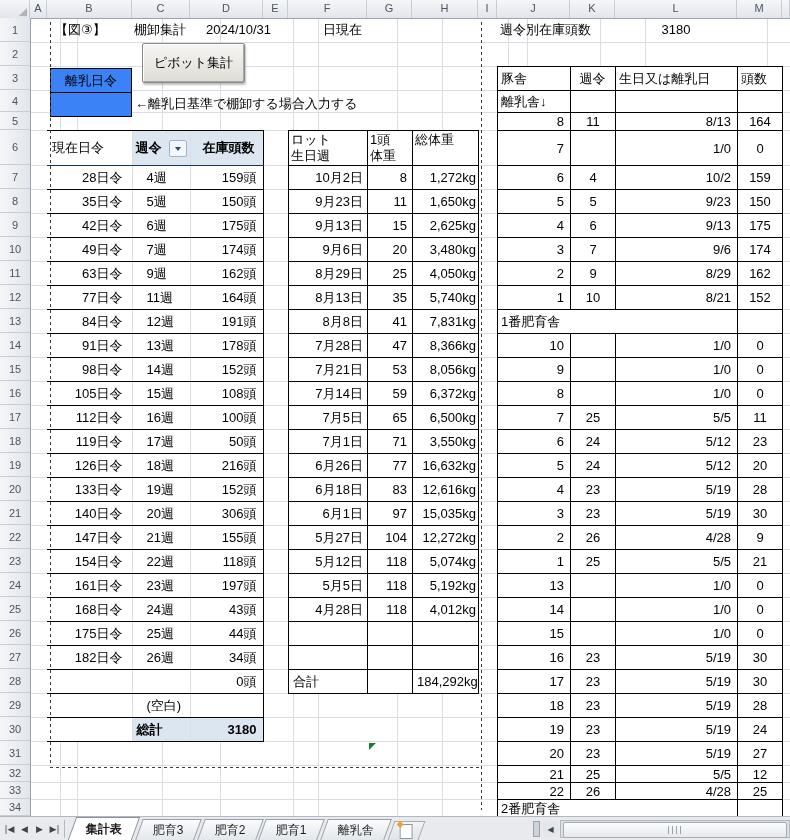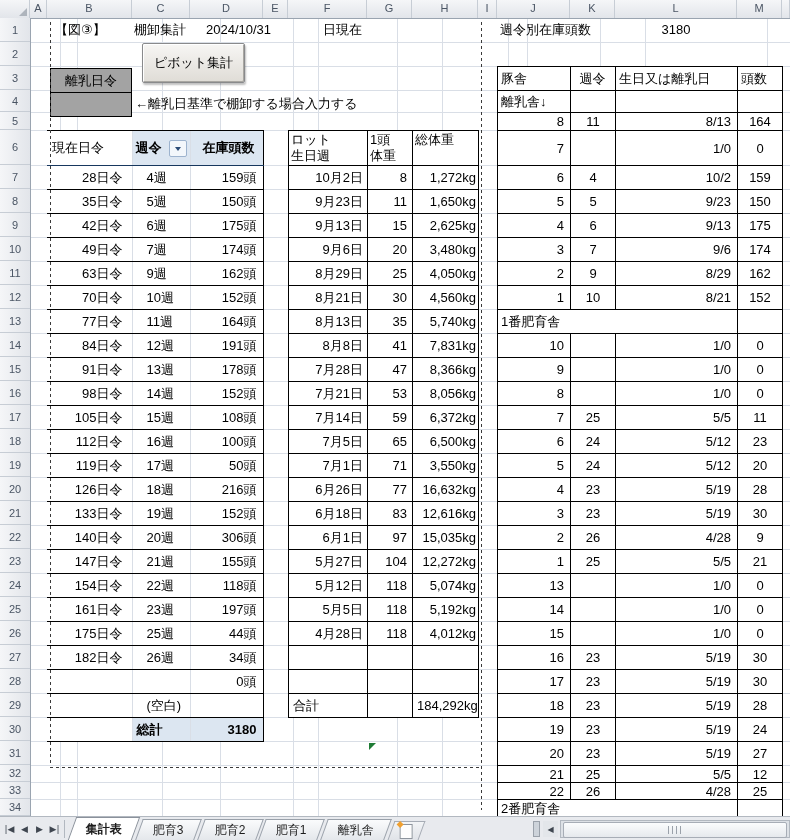--- a/index.html
+++ b/index.html
@@ -16,21 +16,21 @@
           background:linear-gradient(to right,#F5F6F8,#E2E5EA);border-right:1px solid #9AA4B0;z-index:2;}
   .rn{box-sizing:border-box;border-bottom:1px solid #C7CDD5;color:#4A5564;font-size:11px;
       display:flex;align-items:center;justify-content:center;}
   
   #gridlines{position:absolute;left:30px;top:18px;width:760px;height:798px;z-index:1;}
   .gl-v{position:absolute;top:0;height:798px;width:1px;background:#D9DEE6;}
   .gl-h{position:absolute;left:0;width:760px;height:1px;background:#D9DEE6;}
   
   .t{position:absolute;white-space:nowrap;z-index:4;line-height:24px;}
   
-  .boxcell{position:absolute;box-sizing:border-box;border:1px solid #000;background:#a3a3a3;z-index:4;
+  .boxcell{position:absolute;box-sizing:border-box;border:1px solid #000;background:#3b82f6;z-index:4;
            display:flex;align-items:center;justify-content:center;text-align:center;}
   
   .pvbtn{position:absolute;left:142px;top:43px;width:101px;height:38px;z-index:7;
          background:linear-gradient(#F7F6F4,#DFDCD6);border:1px solid #898A8C;border-radius:2px;
          box-shadow:inset 1px 1px 0 #fff, inset -1px -1px 0 #A9A7A2, 1px 2px 2px rgba(0,0,0,.25);
          display:flex;align-items:center;justify-content:center;font-size:13px;}
   
   table.xl{position:absolute;border-collapse:collapse;table-layout:fixed;background:#fff;z-index:3;font-size:13px;}
   table.xl td{box-sizing:border-box;padding:0 4px;overflow:hidden;white-space:nowrap;vertical-align:middle;}
   
@@ -266,25 +266,20 @@
           <td class="c-b">49日令</td>
           <td class="c-c">7週</td>
           <td class="c-d">174頭</td>
         </tr>
         <tr style="height: 24px;">
           <td class="c-b">63日令</td>
           <td class="c-c">9週</td>
           <td class="c-d">162頭</td>
         </tr>
         <tr style="height: 24px;">
-          <td class="c-b">70日令</td>
-          <td class="c-c">10週</td>
-          <td class="c-d">152頭</td>
-        </tr>
-        <tr style="height: 24px;">
           <td class="c-b">77日令</td>
           <td class="c-c">11週</td>
           <td class="c-d">164頭</td>
         </tr>
         <tr style="height: 24px;">
           <td class="c-b">84日令</td>
           <td class="c-c">12週</td>
           <td class="c-d">191頭</td>
         </tr>
         <tr style="height: 24px;">
@@ -334,20 +329,25 @@
         </tr>
         <tr style="height: 24px;">
           <td class="c-b">154日令</td>
           <td class="c-c">22週</td>
           <td class="c-d">118頭</td>
         </tr>
         <tr style="height: 24px;">
           <td class="c-b">161日令</td>
           <td class="c-c">23週</td>
           <td class="c-d">197頭</td>
+        </tr>
+        <tr style="height: 24px;">
+          <td class="c-b">168日令</td>
+          <td class="c-c">24週</td>
+          <td class="c-d">43頭</td>
         </tr>
         <tr style="height: 24px;">
           <td class="c-b">175日令</td>
           <td class="c-c">25週</td>
           <td class="c-d">44頭</td>
         </tr>
         <tr style="height: 24px;">
           <td class="c-b">182日令</td>
           <td class="c-c">26週</td>
           <td class="c-d">34頭</td>
@@ -403,25 +403,20 @@
         </tr>
         <tr style="height: 24px;">
           <td class="c-f">9月6日</td>
           <td class="c-g">20</td>
           <td class="c-h">3,480kg</td>
         </tr>
         <tr style="height: 24px;">
           <td class="c-f">8月29日</td>
           <td class="c-g">25</td>
           <td class="c-h">4,050kg</td>
-        </tr>
-        <tr style="height: 24px;">
-          <td class="c-f">8月21日</td>
-          <td class="c-g">30</td>
-          <td class="c-h">4,560kg</td>
         </tr>
         <tr style="height: 24px;">
           <td class="c-f">8月13日</td>
           <td class="c-g">35</td>
           <td class="c-h">5,740kg</td>
         </tr>
         <tr style="height: 24px;">
           <td class="c-f">8月8日</td>
           <td class="c-g">41</td>
           <td class="c-h">7,831kg</td>

